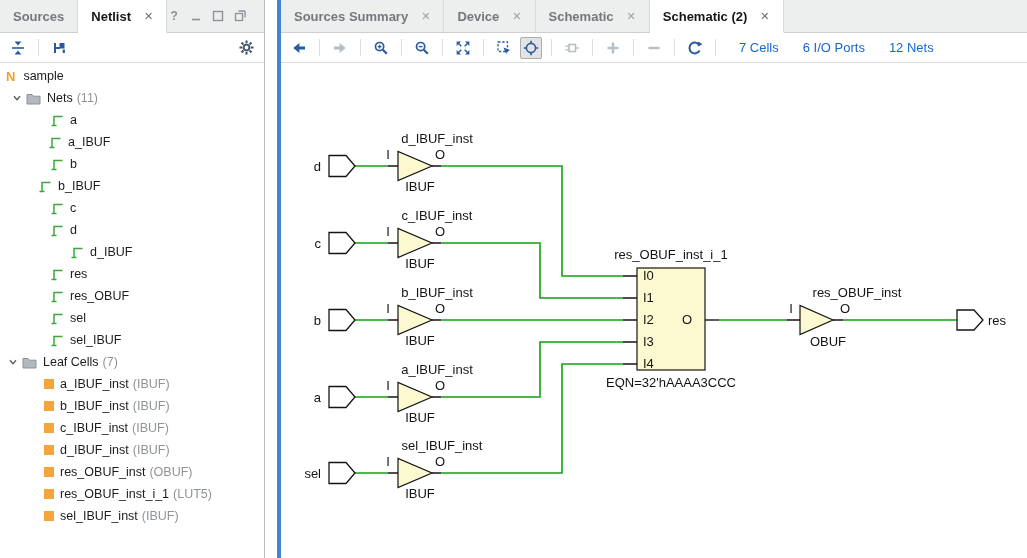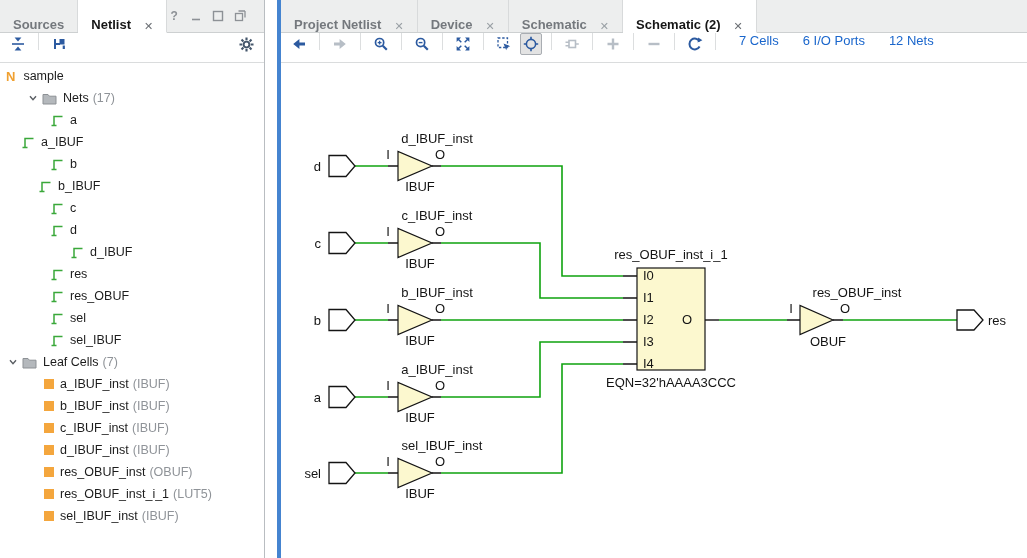--- a/index.html
+++ b/index.html
@@ -4,30 +4,30 @@
 <style>
   html,body{margin:0;padding:0}
   body{width:1027px;height:558px;position:relative;overflow:hidden;background:#fff;
        font-family:"Liberation Sans",sans-serif;-webkit-font-smoothing:antialiased}
   .panel{position:absolute;top:0;bottom:0}
   #left-panel{left:0;width:264px;border-right:1px solid #b9bdc1;background:#fff}
   #accent-bar{position:absolute;left:277px;top:0;width:4px;height:558px;background:#4584d0}
   #right-panel{left:281px;width:746px;background:#fff}
 
   .tabbar{height:32px;background:#edeeee;border-bottom:1px solid #cdd0d1;display:flex;align-items:stretch}
-  .tab{display:flex;align-items:flex-end;padding:0 13px;font-size:13px;font-weight:bold;color:#74787d;
+  .tab{display:flex;align-items:center;padding:0 13px;font-size:13px;font-weight:bold;color:#74787d;
        border-right:1px solid #d8dadb;gap:13px;cursor:default;white-space:nowrap}
   .tab.active{background:#fff;color:#161616;border-bottom:1px solid #fff;margin-bottom:-1px}
   .tab .x{font-weight:normal;color:#9aa0a5;font-size:11px;line-height:1}
   .tab.active .x{color:#6b6f74}
   .winicons{margin-left:auto;display:flex;align-items:center;gap:8px;padding-right:28px}
   .winicons .wi{display:flex;align-items:center;justify-content:center;width:14px;height:14px;color:#8d9196;
        font-weight:bold;font-size:12px}
 
-  .toolbar{height:29px;background:#fff;border-bottom:1px solid #dadcdd;display:flex;
+  .toolbar{height:29px;background:#fff;border-bottom:1px solid #dadcdd;display:flex;align-items:center;
        padding:0 7px;gap:5px}
   .sep{width:1px;height:17px;background:#dcdedf;margin:0 4px;flex:0 0 1px}
   .tbtn{width:22px;height:22px;display:flex;align-items:center;justify-content:center;border-radius:2px;
        box-sizing:border-box;flex:0 0 22px}
   .tbtn.pressed{background:#e3e3e3;border:1px solid #a9adb2}
   .spacer{flex:1}
   .counts{display:flex;gap:24px;margin-left:14px;font-size:13px;color:#1a66cc;white-space:nowrap}
   .counts span{cursor:default}
 
   .tree{position:absolute;top:63px;left:0;right:0;bottom:0;background:#fff;padding-top:2px;overflow:hidden}
@@ -99,44 +99,44 @@
     </span>
   </div>
 
   <div class="tree">
 
     <div class="trow" style="padding-left:6px">
       <span class="root-ic">N</span>
       <span>sample</span>
     </div>
 
-    <div class="trow" style="padding-left:28px">
+    <div class="trow" style="padding-left:12px">
       <span class="caret">
         <svg width="10" height="10" viewBox="0 0 10 10">
             <polyline points="2,3.2 5,6.6 8,3.2" fill="none" stroke="#5a5e63" stroke-width="1.4"></polyline>
           </svg>
       </span>
       <span class="ic">
         <svg width="15" height="13" viewBox="0 0 15 13">
             <path d="M1 2.5 H6 L7.4 4.2 H14 V12 H1 Z" fill="#b4b8bc" stroke="#8d9195" stroke-width="1"></path>
           </svg>
       </span>
       <span>Nets</span>
-      <span class="gray">(17)</span>
+      <span class="gray">(11)</span>
     </div>
 
     <div class="trow" style="padding-left:50px">
         <span class="ic">
           <svg width="14" height="15" viewBox="0 0 14 15">
             <path d="M12.5 3.5 H4 V12.5 M1.5 12.5 H6.5" fill="none" stroke="#3aa83a" stroke-width="1.5"></path>
           </svg>
         </span>
         <span>a</span>
       </div>
-    <div class="trow" style="padding-left:21px">
+    <div class="trow" style="padding-left:48px">
         <span class="ic">
           <svg width="14" height="15" viewBox="0 0 14 15">
             <path d="M12.5 3.5 H4 V12.5 M1.5 12.5 H6.5" fill="none" stroke="#3aa83a" stroke-width="1.5"></path>
           </svg>
         </span>
         <span>a_IBUF</span>
       </div>
     <div class="trow" style="padding-left:50px">
         <span class="ic">
           <svg width="14" height="15" viewBox="0 0 14 15">
@@ -289,21 +289,21 @@
         <span class="gray">(IBUF)</span>
       </div>
   </div>
 </div>
 
 <div id="accent-bar"></div>
 
 <div id="right-panel" class="panel">
   <div class="tabbar">
     <div class="tab">
-      <span>Project Netlist</span>
+      <span>Sources Summary</span>
       <span class="x">✕</span>
     </div>
     <div class="tab">
       <span>Device</span>
       <span class="x">✕</span>
     </div>
     <div class="tab">
       <span>Schematic</span>
       <span class="x">✕</span>
     </div>

